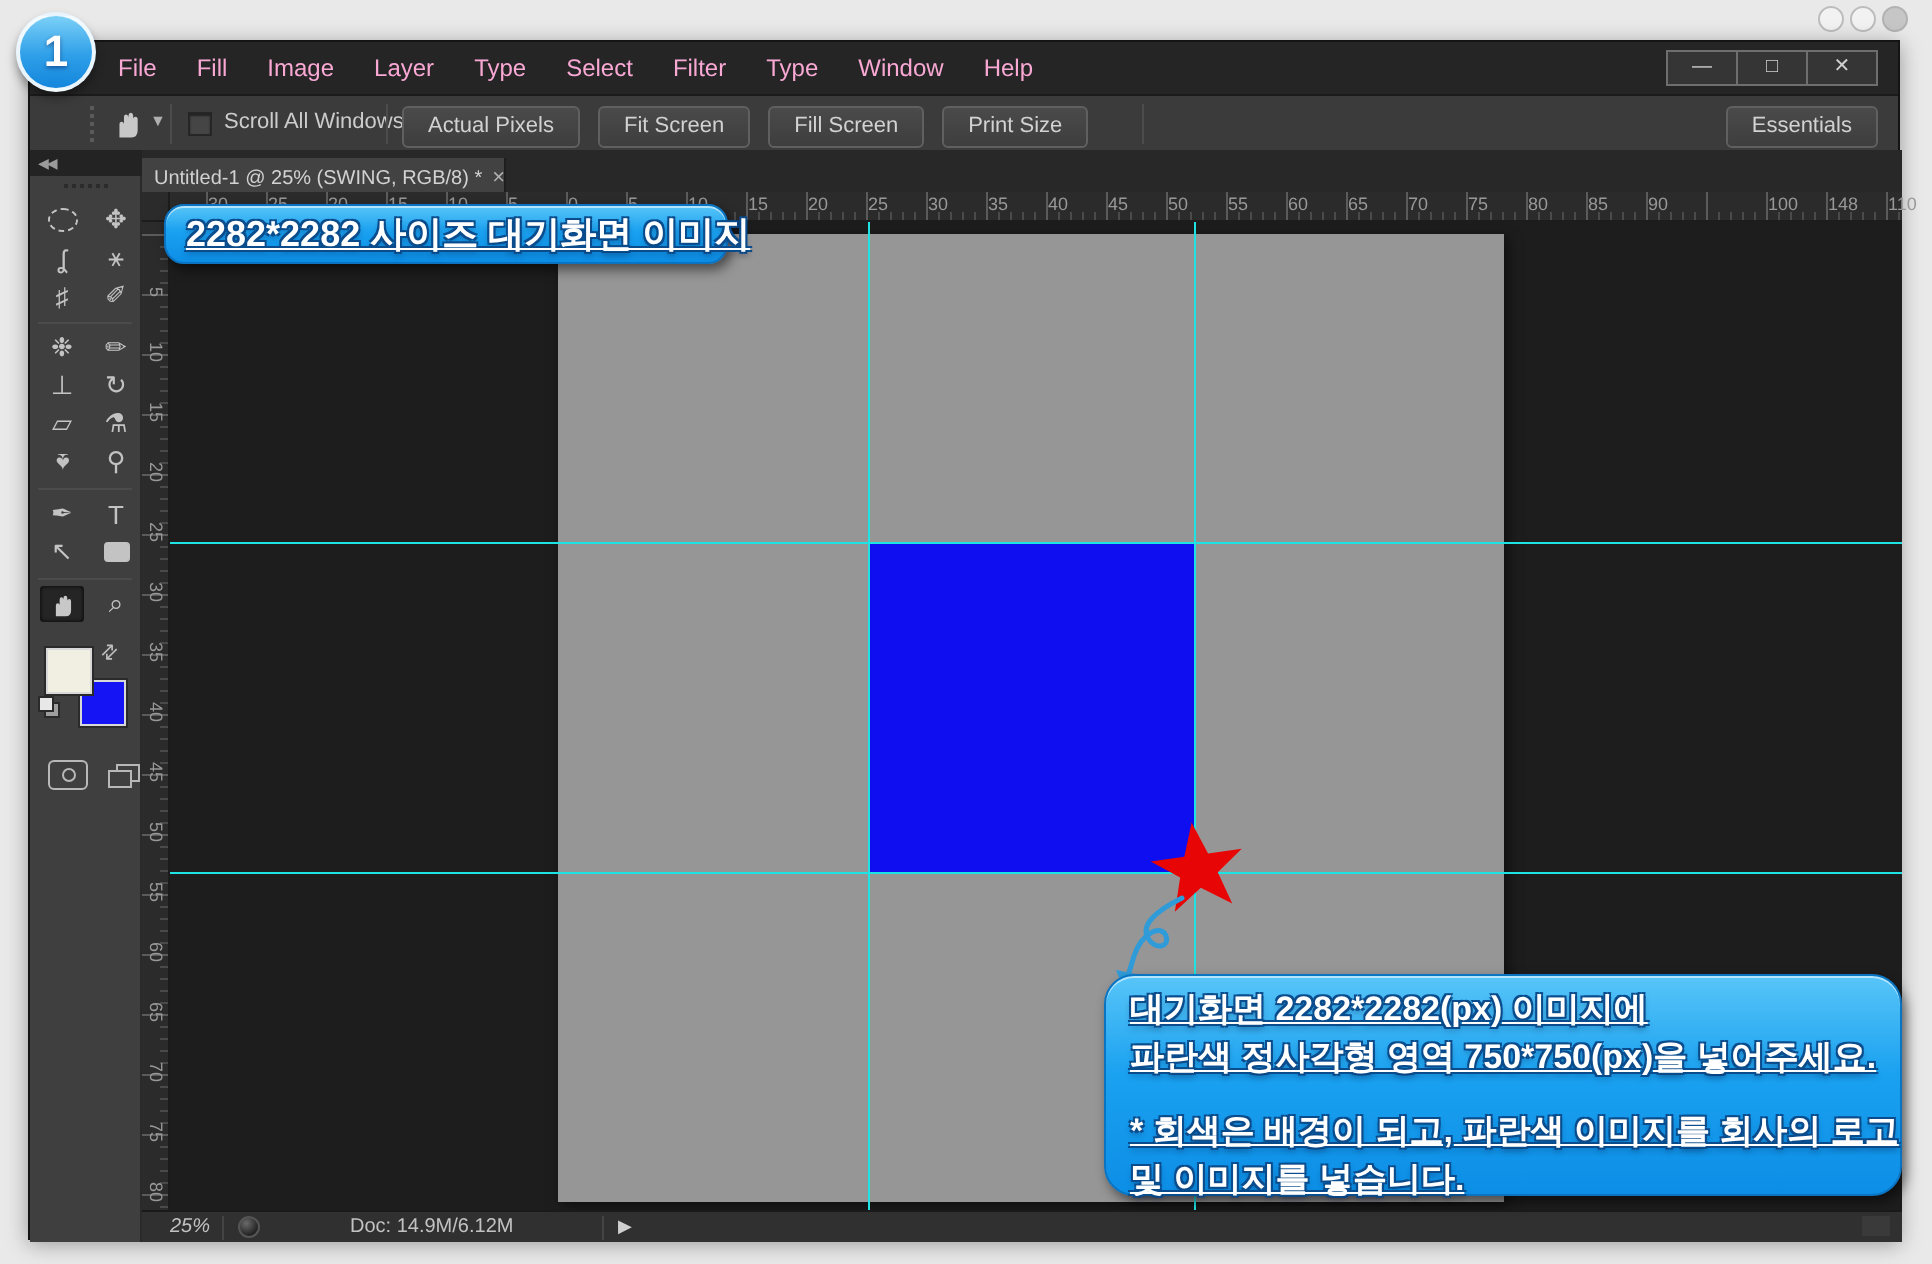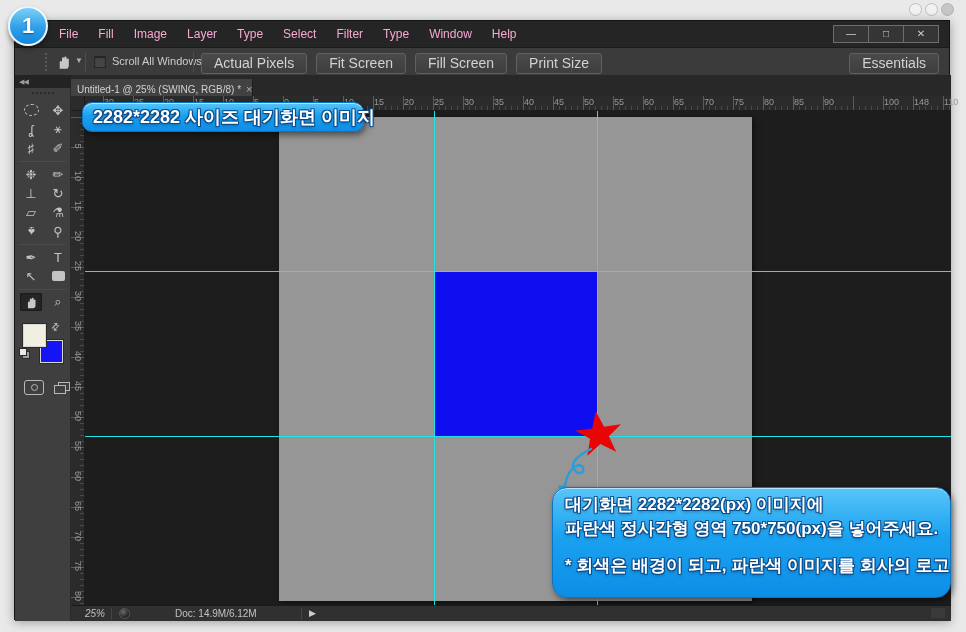--- a/index.html
+++ b/index.html
@@ -30,21 +30,21 @@
 
   .optionsbar { position:absolute; left:0; top:27px; width:100%; height:28px; background:#3B3B3B; border-bottom:1px solid #2A2A2A; }
   .opt-grip { position:absolute; left:30px; top:5px; height:18px; border-left:2px dotted #5A5A5A; }
   .opt-hand { position:absolute; left:40px; top:5px; width:18px; height:18px; }
   .opt-caret { position:absolute; left:60px; top:8px; color:#AFAFAF; font-size:8px; }
   .opt-sep { position:absolute; top:4px; height:20px; width:1px; background:#2B2B2B; border-right:1px solid #4C4C4C; }
   .checkbox { position:absolute; left:79px; top:8px; width:12px; height:12px; background:#454545; border:1px solid #262626; box-shadow:inset 0 1px 1px rgba(0,0,0,.5); }
   .checkbox-label { position:absolute; left:97px; top:7px; font-size:11px; color:#CCCCCC; }
   .view-buttons { position:absolute; left:186px; top:5px; display:flex; gap:9px; }
   .ps-btn { height:21px; background:linear-gradient(#4A4A4A,#3E3E3E); border:1px solid #606060; border-radius:3px;
-    color:#D2D2D2; font-size:14px; line-height:15px; padding:0 12px; text-align:center; }
+    color:#D2D2D2; font-size:11px; line-height:15px; padding:0 12px; text-align:center; }
   .workspace-btn { position:absolute; right:10px; top:5px; }
 
   
   .tool-header { position:absolute; left:0; top:54px; width:56px; height:13px; background:#232323; color:#9A9A9A; font-size:9px; line-height:12px; padding-left:4px; letter-spacing:-1px; }
   .toolpanel { position:absolute; left:0; top:67px; width:56px; height:533px; background:#3F3F3F; border-right:1px solid #2A2A2A; }
   .panel-grip { width:22px; height:3px; margin:4px auto 6px auto; border-top:2px dotted #2B2B2B; }
   .tool-row { display:flex; height:19px; }
   .tool-cell { width:22px; height:18px; margin-left:5px; display:flex; align-items:center; justify-content:center;
     color:#C3C3C3; font-size:13px; border-radius:2px; position:relative; }
   .tool-cell.selected { background:#252525; box-shadow:inset 0 0 2px #000; }
@@ -106,21 +106,21 @@
   .status-icon { position:absolute; left:48px; top:2px; width:11px; height:11px; border-radius:50%; background:radial-gradient(circle at 35% 30%, #6A6A6A, #232323 70%); border:1px solid #555; }
   .status-doc { position:absolute; left:104px; top:2px; }
   .status-flyout { position:absolute; left:238px; top:2px; color:#CFCFCF; font-size:9px; }
   .resize-grip { position:absolute; right:6px; top:533px; width:14px; height:10px; background:#3A3A3A; }
 
   
   .callout { position:absolute; z-index:25; border-radius:10px;
     background:linear-gradient(180deg,#58C5F8 0%,#1AA1F0 45%,#0C8EE6 100%);
     border:1px solid #0B74C2; box-shadow:2px 3px 6px rgba(0,0,0,.5), inset 0 1px 0 rgba(255,255,255,.55);
     color:#fff; font-weight:bold; }
-  .callout-text { text-shadow:-1px -1px 0 #0A4C8C, 1px -1px 0 #0A4C8C, -1px 1px 0 #0A4C8C, 1px 1px 0 #0A4C8C, 0 2px 3px rgba(0,0,40,.35); }
+  .callout-text { text-shadow:-1px -1px 0 #0A4C8C, 1px -1px 0 #0A4C8C, -1px 1px 0 #0A4C8C, 1px 1px 0 #0A4C8C, 0 2px 3px rgba(0,0,40,.35);text-decoration:underline; }
   .callout-top { left:82px; top:102px; width:282px; height:30px; font-size:18px; line-height:28px; padding:0 10px; white-space:nowrap; }
   .callout-bottom { left:552px; top:487px; width:399px; height:111px; border-radius:15px; font-size:17px; padding:5px 12px; }
   .callout-bottom .line { line-height:24px; white-space:nowrap; }
   .callout-bottom .line.blank { height:13px; }
 
   .star-svg { position:absolute; left:486px; top:295px; z-index:20; }
   .curl-svg { position:absolute; left:468px; top:330px; z-index:20; }
 </style>
 </head>
 <body>
@@ -349,13 +349,14 @@
 
 <div class="callout callout-top">
   <span class="callout-text">2282*2282 사이즈 대기화면 이미지</span>
 </div>
 
 <div class="callout callout-bottom" id="callout-bottom">
     <div class="line callout-text">대기화면 2282*2282(px) 이미지에</div>
     <div class="line callout-text">파란색 정사각형 영역 750*750(px)을 넣어주세요.</div>
     <div class="line callout-text blank"></div>
     <div class="line callout-text">* 회색은 배경이 되고, 파란색 이미지를 회사의 로고</div>
+    <div class="line callout-text">및 이미지를 넣습니다.</div>
   </div>
 
 </body></html>

